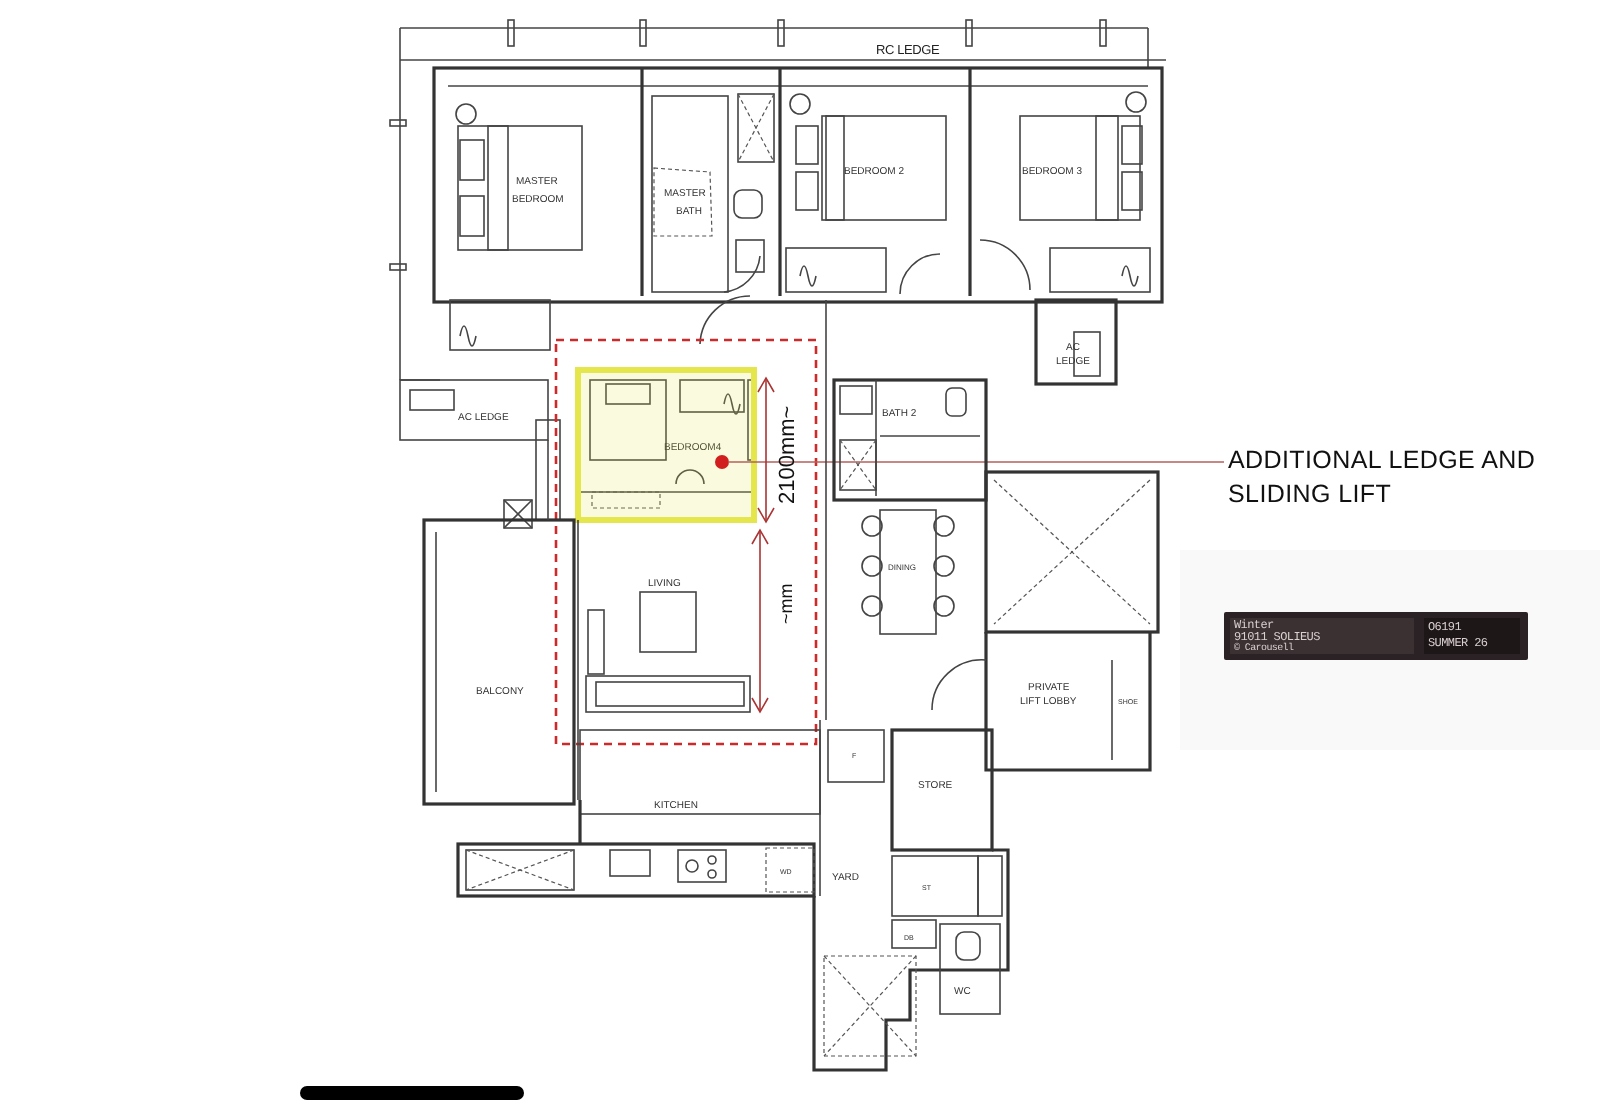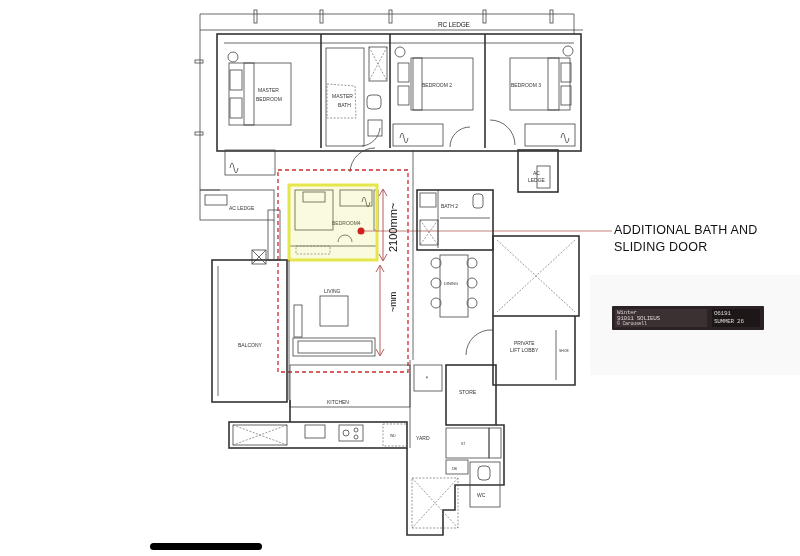--- a/index.html
+++ b/index.html
@@ -233,22 +233,22 @@
     <line x1="290" y1="400" x2="290" y2="422" class="wall"></line>
     <line x1="410" y1="360" x2="410" y2="448" class="thin"></line>
     <line x1="413" y1="150" x2="413" y2="360" class="thin"></line>
     <line x1="274" y1="220" x2="274" y2="260" class="thin"></line>
   </g>
 </svg>
 
 <div class="haze"></div>
 
 <div class="annot" style="left:614px;top:222px;">
-  <div>ADDITIONAL BATH AND</div>
-  <div>SLIDING DOOR</div>
+  <div>ADDITIONAL LEDGE AND</div>
+  <div>SLIDING LIFT</div>
 </div>
 
 <div class="watermark">
   <div class="wm-a">
     <span class="wm-t" style="left:2px;top:0px;">Winter</span>
     <span class="wm-t" style="left:2px;top:6px;">91011 SOLIEUS</span>
     <span class="wm-t" style="left:2px;top:12px;font-size:5px;">© Carousell</span>
   </div>
   <div class="wm-b">
     <span class="wm-t" style="left:2px;top:1px;">O6191</span>

